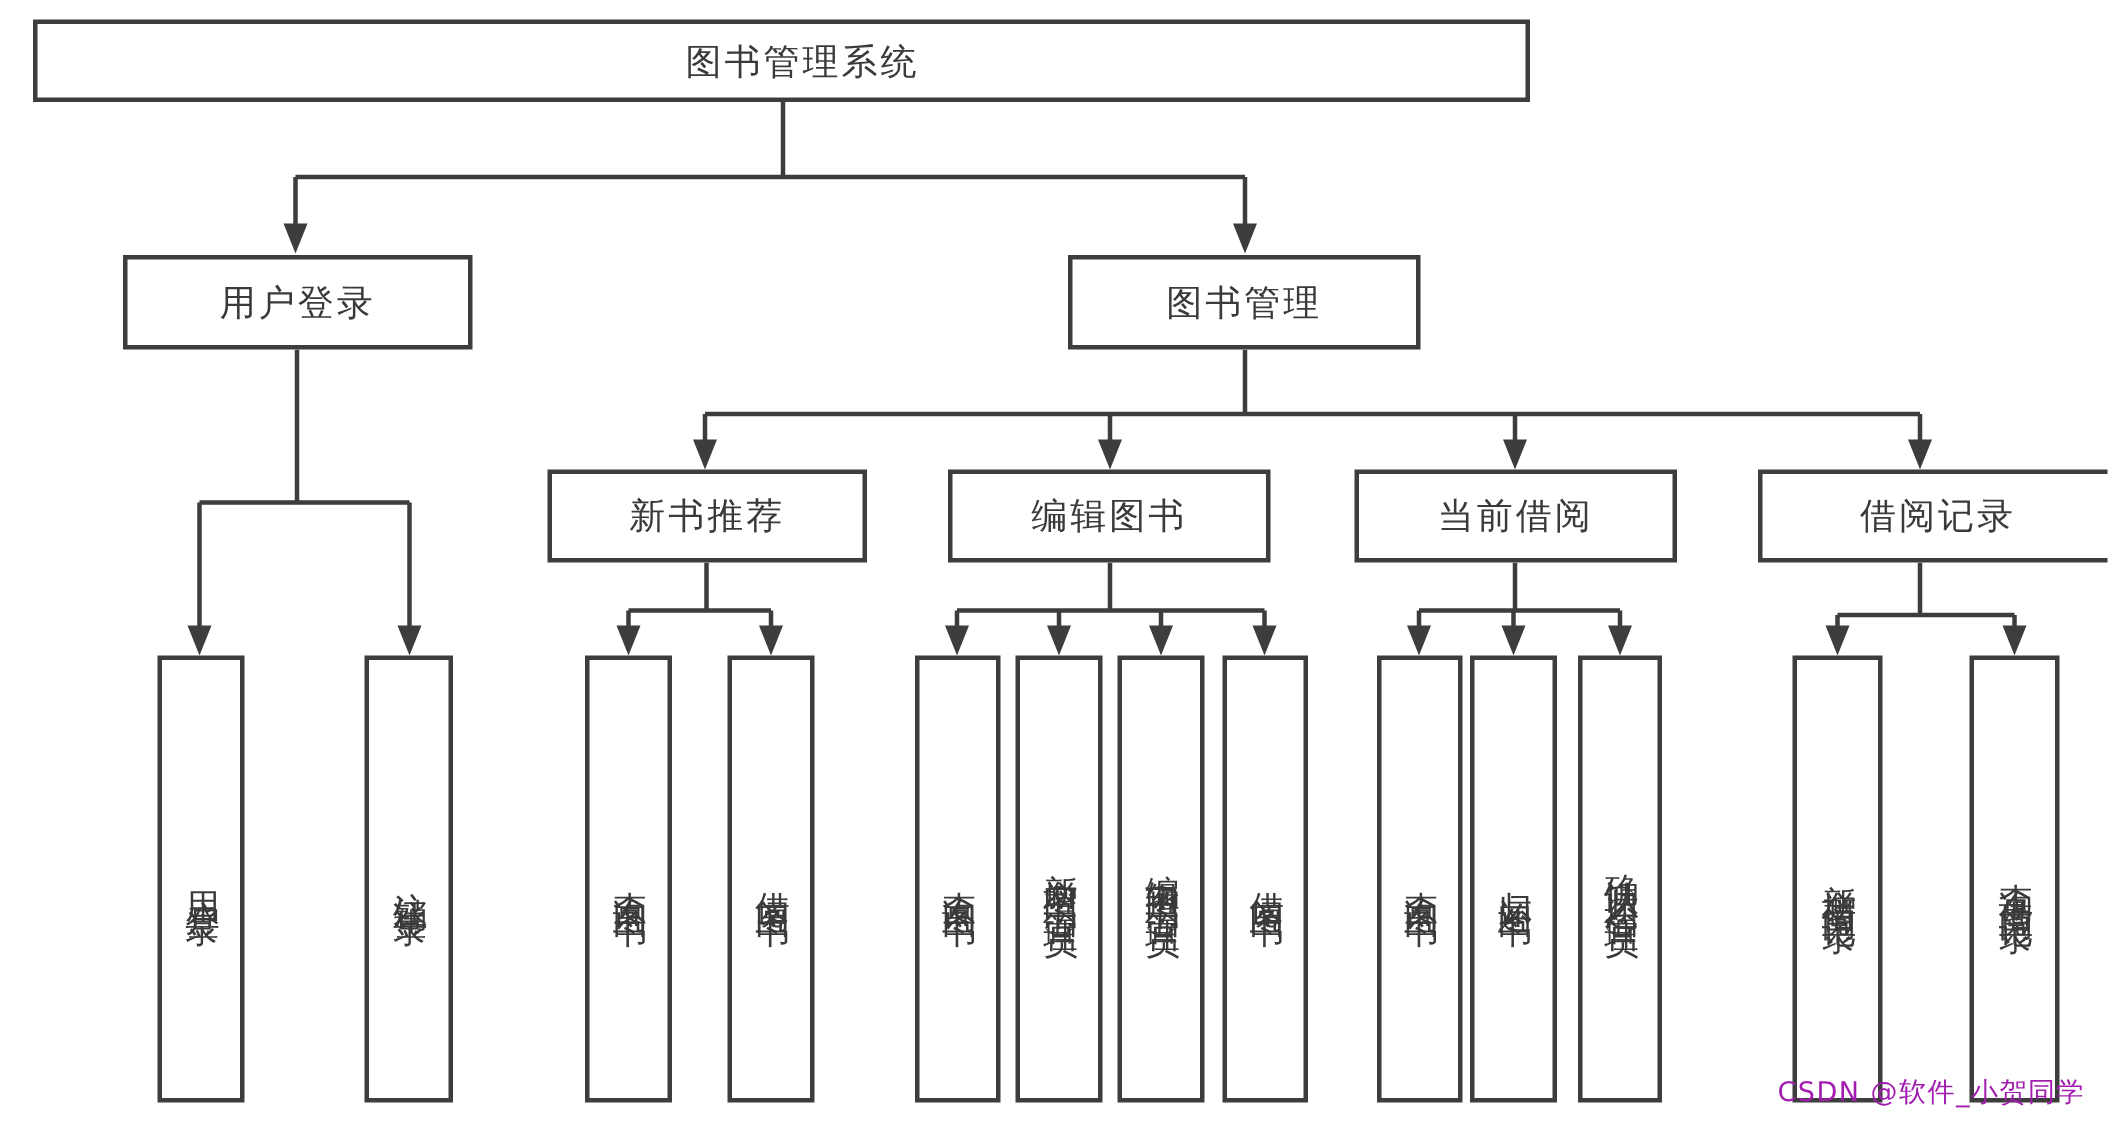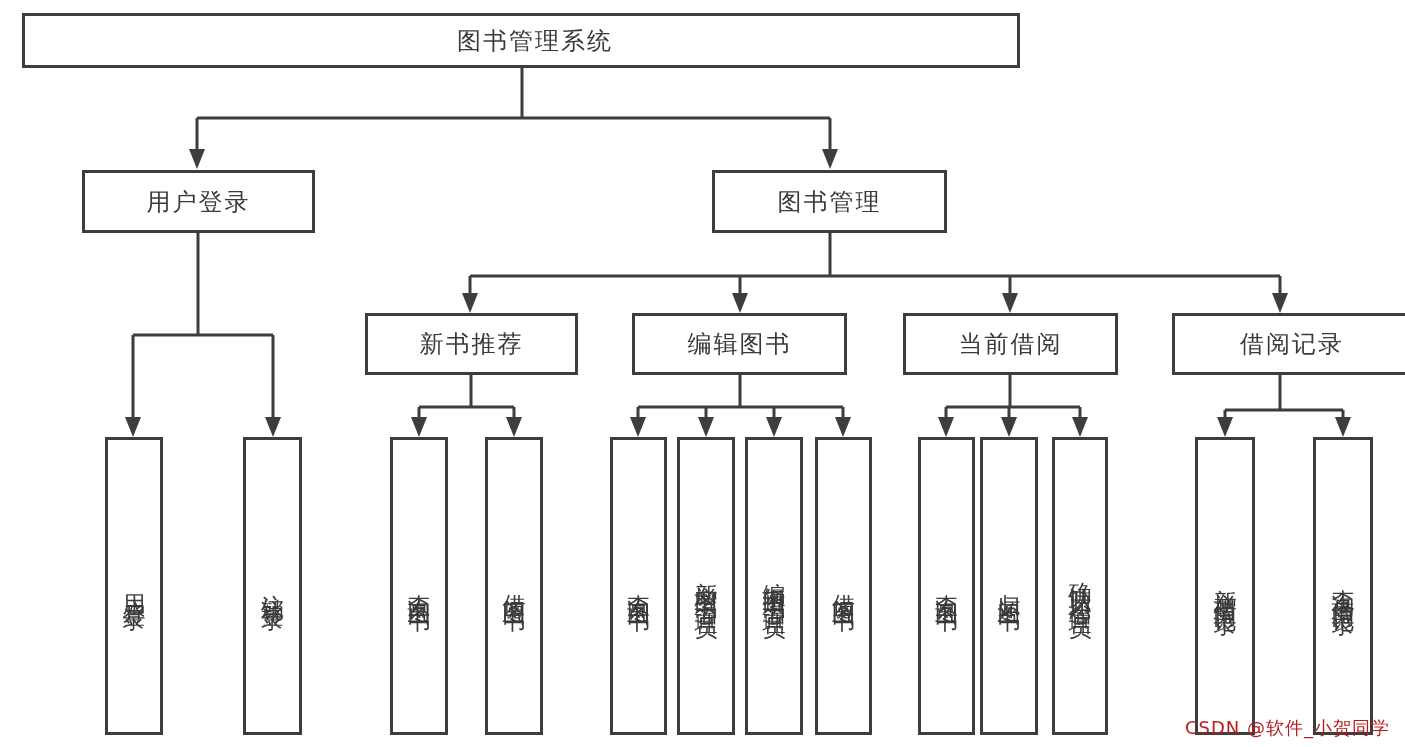--- a/index.html
+++ b/index.html
@@ -39,21 +39,21 @@
     font-size: 23px;
     letter-spacing: 5px;
     line-height: 1;
     white-space: nowrap;
   }
   .watermark {
     position: absolute;
     left: 1185px; top: 716px;
     font-size: 18px;
     letter-spacing: 1px;
-    color: #b91c1c;
+    color: #a21caf;
     white-space: nowrap;
   }
 </style>
 </head>
 <body>
 
 <div class="canvas">
 
   <svg class="connectors" viewBox="0 0 1405 747" xmlns="http://www.w3.org/2000/svg">
     <g stroke="#3d3d3d" stroke-width="3" fill="none">

